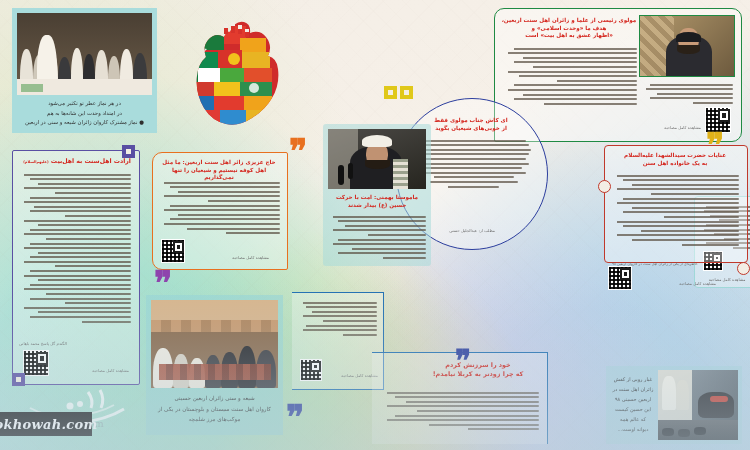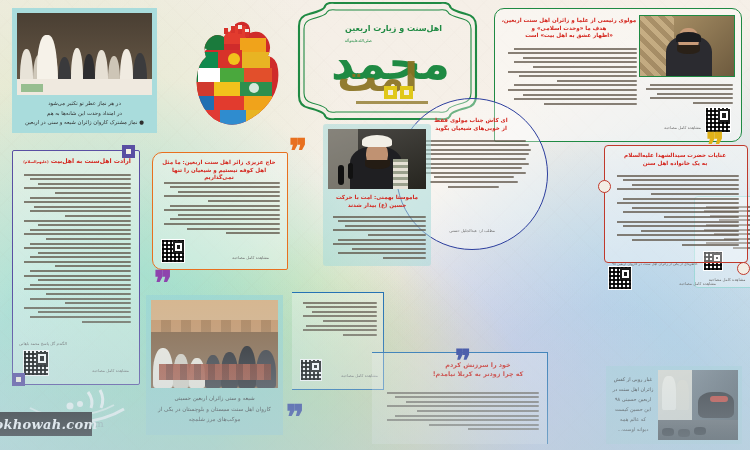--- a/index.html
+++ b/index.html
@@ -60,31 +60,20 @@
 
   .wm{position:absolute;}
   .wmbar{background:#111;color:#fff;font-style:italic;font-weight:bold;
          font-family:"DejaVu Serif",serif;letter-spacing:.3px;}
 </style>
 </head>
 <body>
 
 <div id="page">
 
-  <div class="blk" style="left:285px;top:2px;width:205px;height:118px;">
-    <svg viewBox="0 0 205 118" width="205" height="118">
-      <path d="M14 24 q0-10 10-12 q16-4 16-8 q2-4 10-3 h105 q8-1 10 3 q0 4 16 8 q10 2 10 12 v70 q0 10-10 12 q-16 4-16 8 q-2 4-10 3 h-105 q-8 1-10-3 q0-4-16-8 q-10-2-10-12 z" fill="none" stroke="#1f8a43" stroke-width="2.1"></path>
-      <path d="M19 27 q0-8 8-10 q15-4 15-7 q2-3 9-2 h103 q7-1 9 2 q0 3 15 7 q8 2 8 10 v64 q0 8-8 10 q-15 4-15 7 q-2 3-9 2 h-103 q-7 1-9-2 q0-3-15-7 q-8-2-8-10 z" fill="none" stroke="#1f8a43" stroke-width="1.1"></path>
-    </svg>
-    <div style="position:absolute;right:48px;top:22px;font-size:8px;color:#1f8a43;font-weight:bold;direction:rtl;">اهل‌سنت و زیارت اربعین</div>
-    <div style="position:absolute;right:118px;top:36px;font-size:4px;color:#1f8a43;direction:rtl;">صلی‌الله‌علیه‌وآله</div>
-    <div style="position:absolute;right:40px;top:34px;font-size:46px;font-weight:bold;color:#1f8a43;direction:rtl;letter-spacing:-2px;">محمد</div>
-    <div style="position:absolute;right:72px;top:52px;font-size:40px;font-weight:bold;color:#8a7322;direction:rtl;opacity:.92;">امت</div>
-    <div style="position:absolute;right:62px;top:99px;width:72px;height:3px;background:#8a7322;opacity:.75;"></div>
-  </div>
 
   <div class="blk" style="left:178px;top:16px;width:104px;height:122px;">
     <svg viewBox="0 0 104 122" width="104" height="122">
       <defs>
         <clipPath id="heartclip">
           <path d="M52 16 q5-12 14-10 q7 2 6 11 q10-4 16 4 q7 9 2 19 q9 2 10 13 q2 16-6 29 q-7 12-20 20 q-14 9-26 6 q-14-3-22-16 q-9-15-7-32 q1-12 9-19 q-4-11 3-18 q7-7 15-2 q3-6 6-5z"></path>
         </clipPath>
       </defs>
       <g clip-path="url(#heartclip)">
         <rect x="0" y="0" width="104" height="122" fill="#cf2b2b"></rect>

